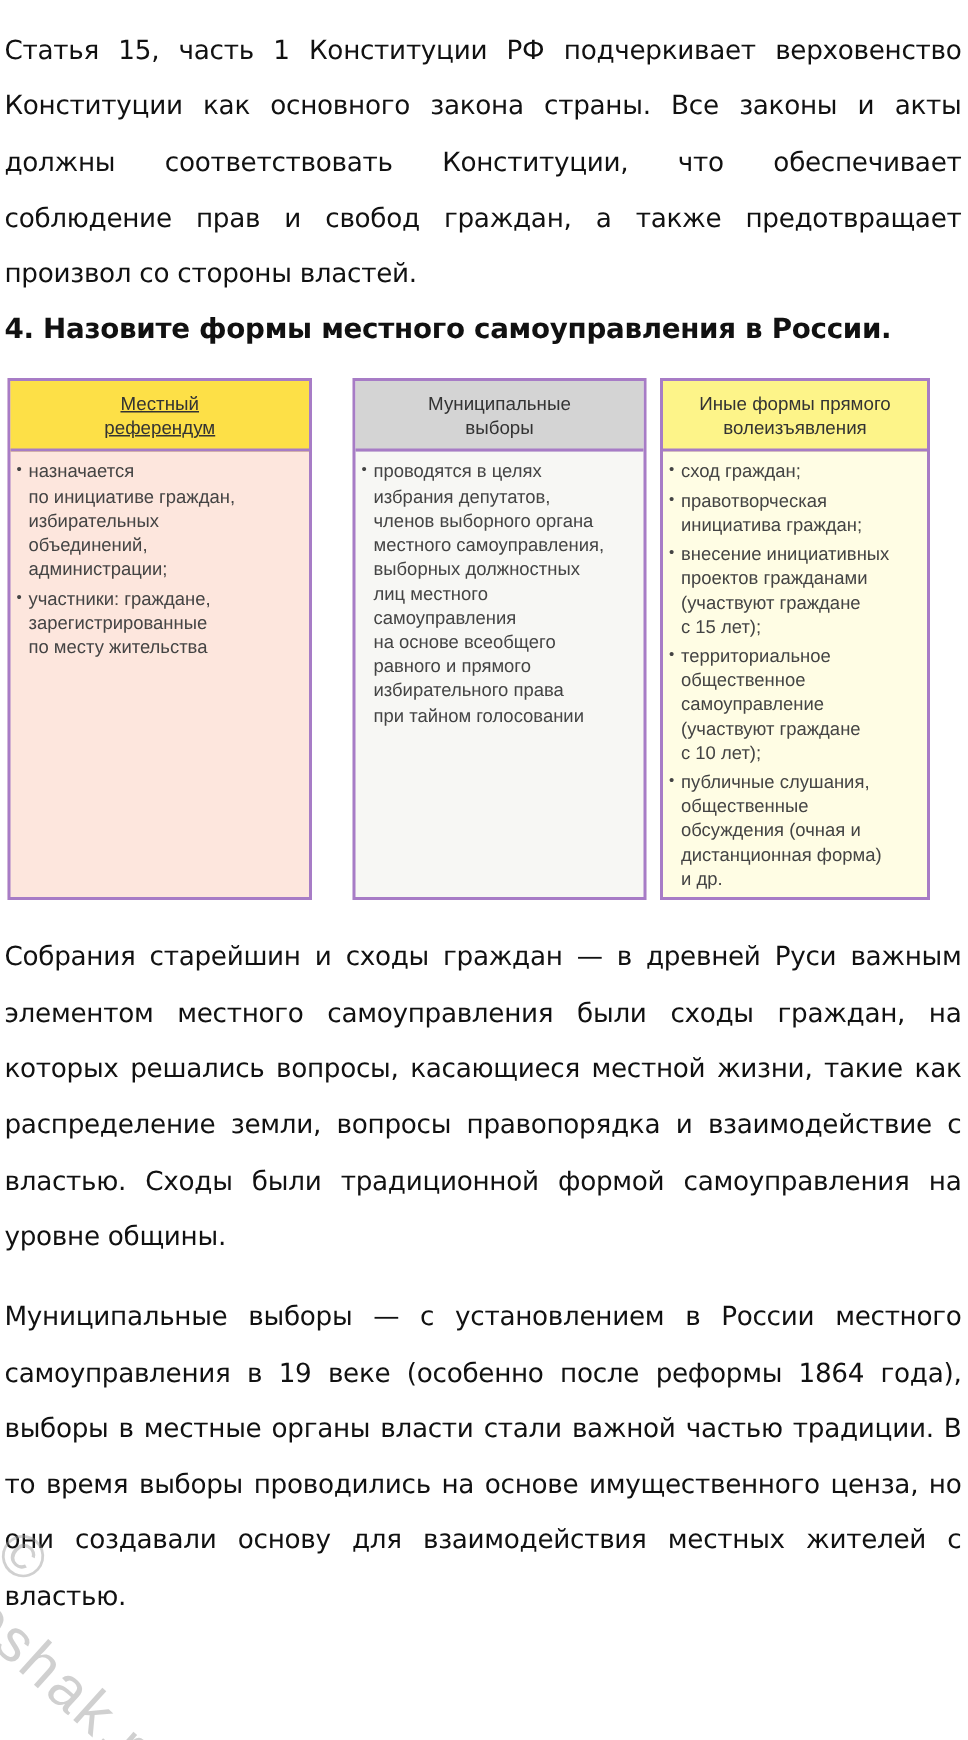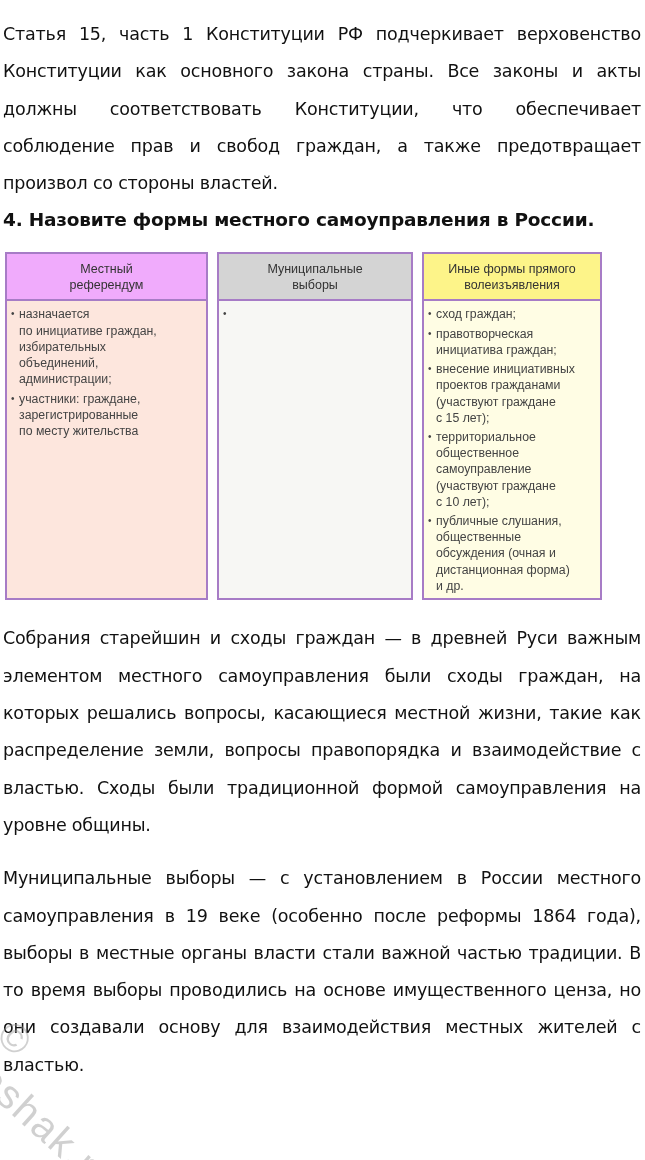--- a/index.html
+++ b/index.html
@@ -19,29 +19,29 @@
     line-height: 36px; letter-spacing: -0.2px;
   }
   .table {
     display: flex; gap: 9px; margin: 14px 0 0 2px; width: 635px;
   }
   .col {
     border: 2px solid #a77cc6; display: flex; flex-direction: column;
     box-sizing: border-box;
   }
   .col-1 { width: 203px; height: 348px; align-self: flex-start; background: #fde6dd; }
-  .col-2 { width: 196px; height: 348px; background: #f7f7f4; }
+  .col-2 { width: 196px; height: 348px; background: #f7f7f4; margin-left: 18px; }
   .col-3 { width: 180px; height: 348px; background: #fffde4; }
   .col-head {
     height: 45px; border-bottom: 2px solid #a77cc6;
     display: flex; align-items: center; justify-content: center; text-align: center;
     font-family: "Liberation Sans", sans-serif; font-size: 12.5px; line-height: 16px;
     color: #333;
   }
-  .col-1 .col-head { background: #f0abfc; }
+  .col-1 .col-head { background: #fde047; text-decoration: underline; }
   .col-2 .col-head { background: #d4d4d4; }
   .col-3 .col-head { background: #fdf489; }
   .col-body {
     padding: 5px 4px 0 4px;
     font-family: "Liberation Sans", sans-serif; font-size: 12.3px; line-height: 16.2px;
     color: #444;
   }
   .item { display: flex; margin-bottom: 3px; }
   .bullet { width: 8px; flex: 0 0 8px; font-size: 10px; line-height: 16px; }
   .item-text { white-space: pre-line; }
@@ -88,20 +88,31 @@
     </div>
 
     <div class="col col-2">
       <div class="col-head">
         <span class="item-text">Муниципальные
 выборы</span>
       </div>
       <div class="col-body">
         <div class="item">
           <span class="bullet">•</span>
+          <span class="item-text">проводятся в целях
+избрания депутатов,
+членов выборного органа
+местного самоуправления,
+выборных должностных
+лиц местного
+самоуправления
+на основе всеобщего
+равного и прямого
+избирательного права
+при тайном голосовании</span>
         </div>
       </div>
     </div>
 
     <div class="col col-3">
       <div class="col-head">
         <span class="item-text">Иные формы прямого
 волеизъявления</span>
       </div>
       <div class="col-body">

